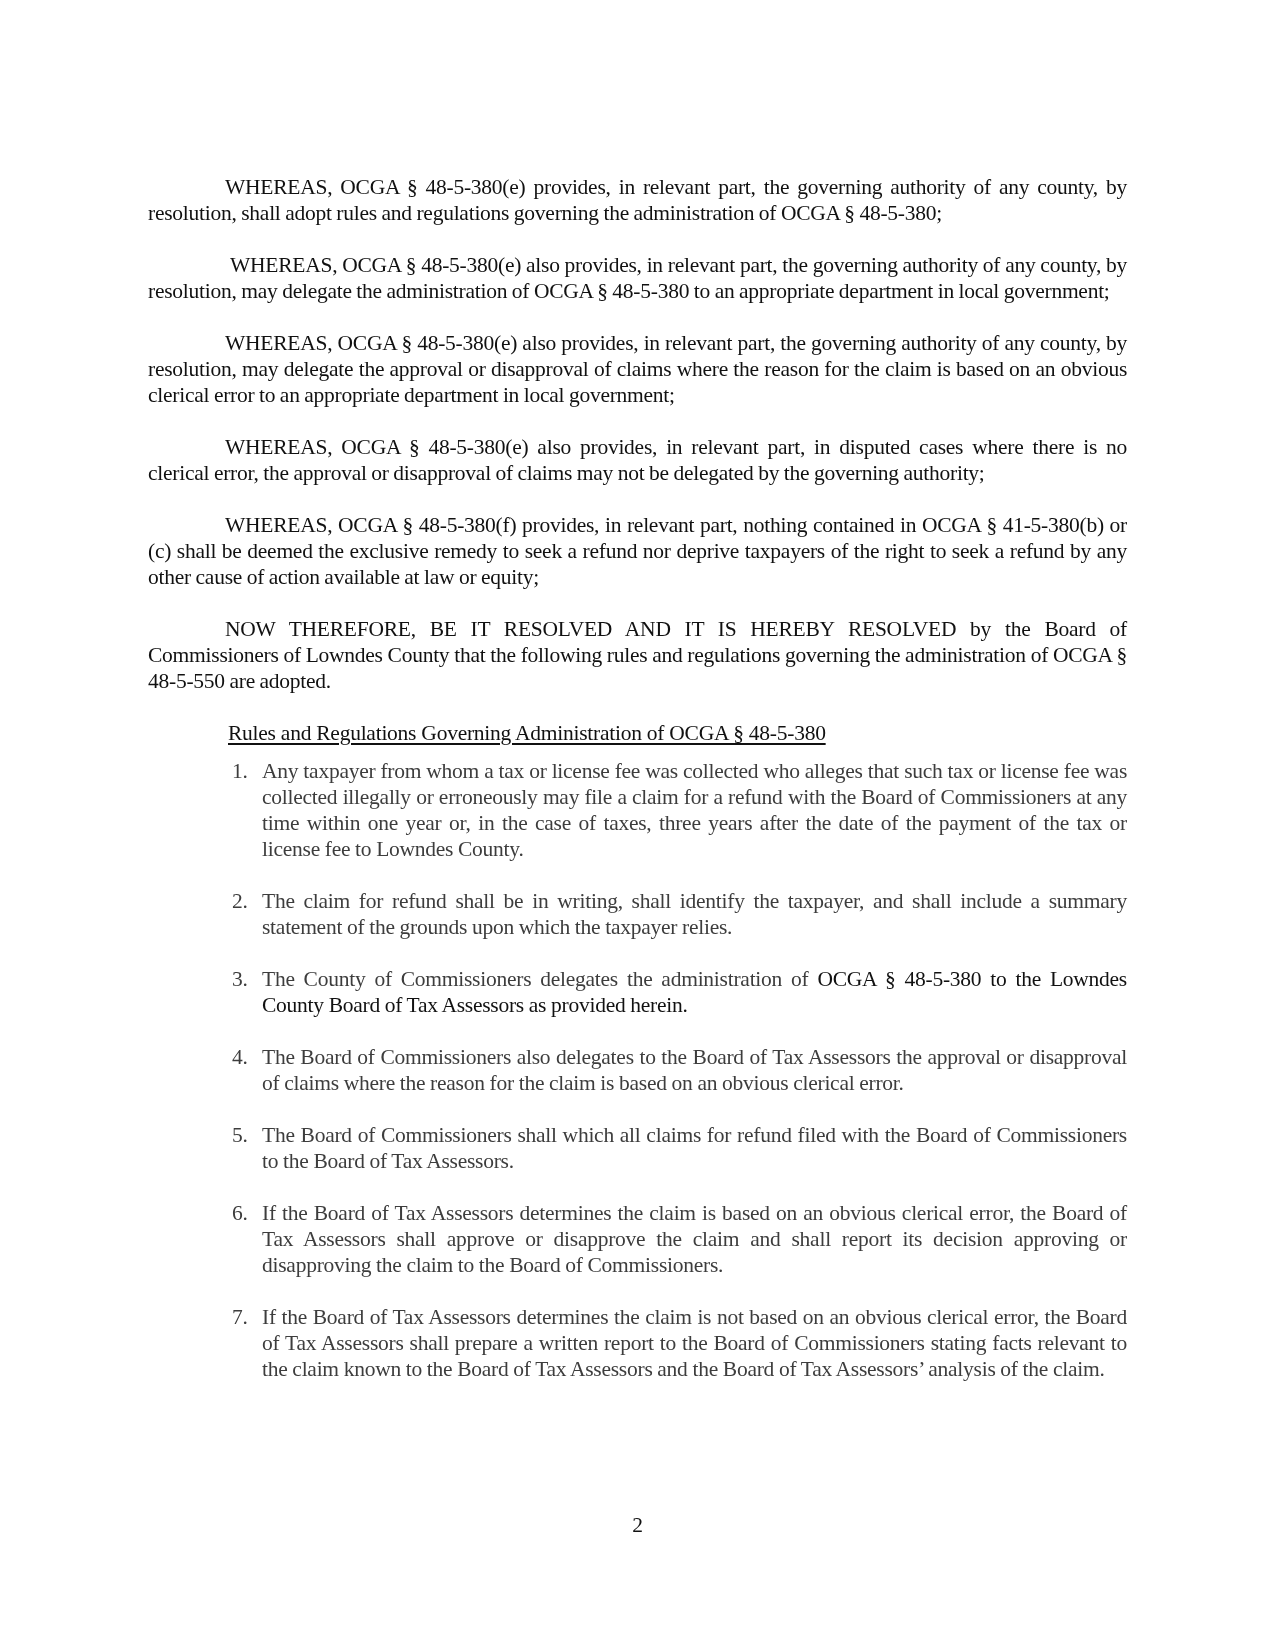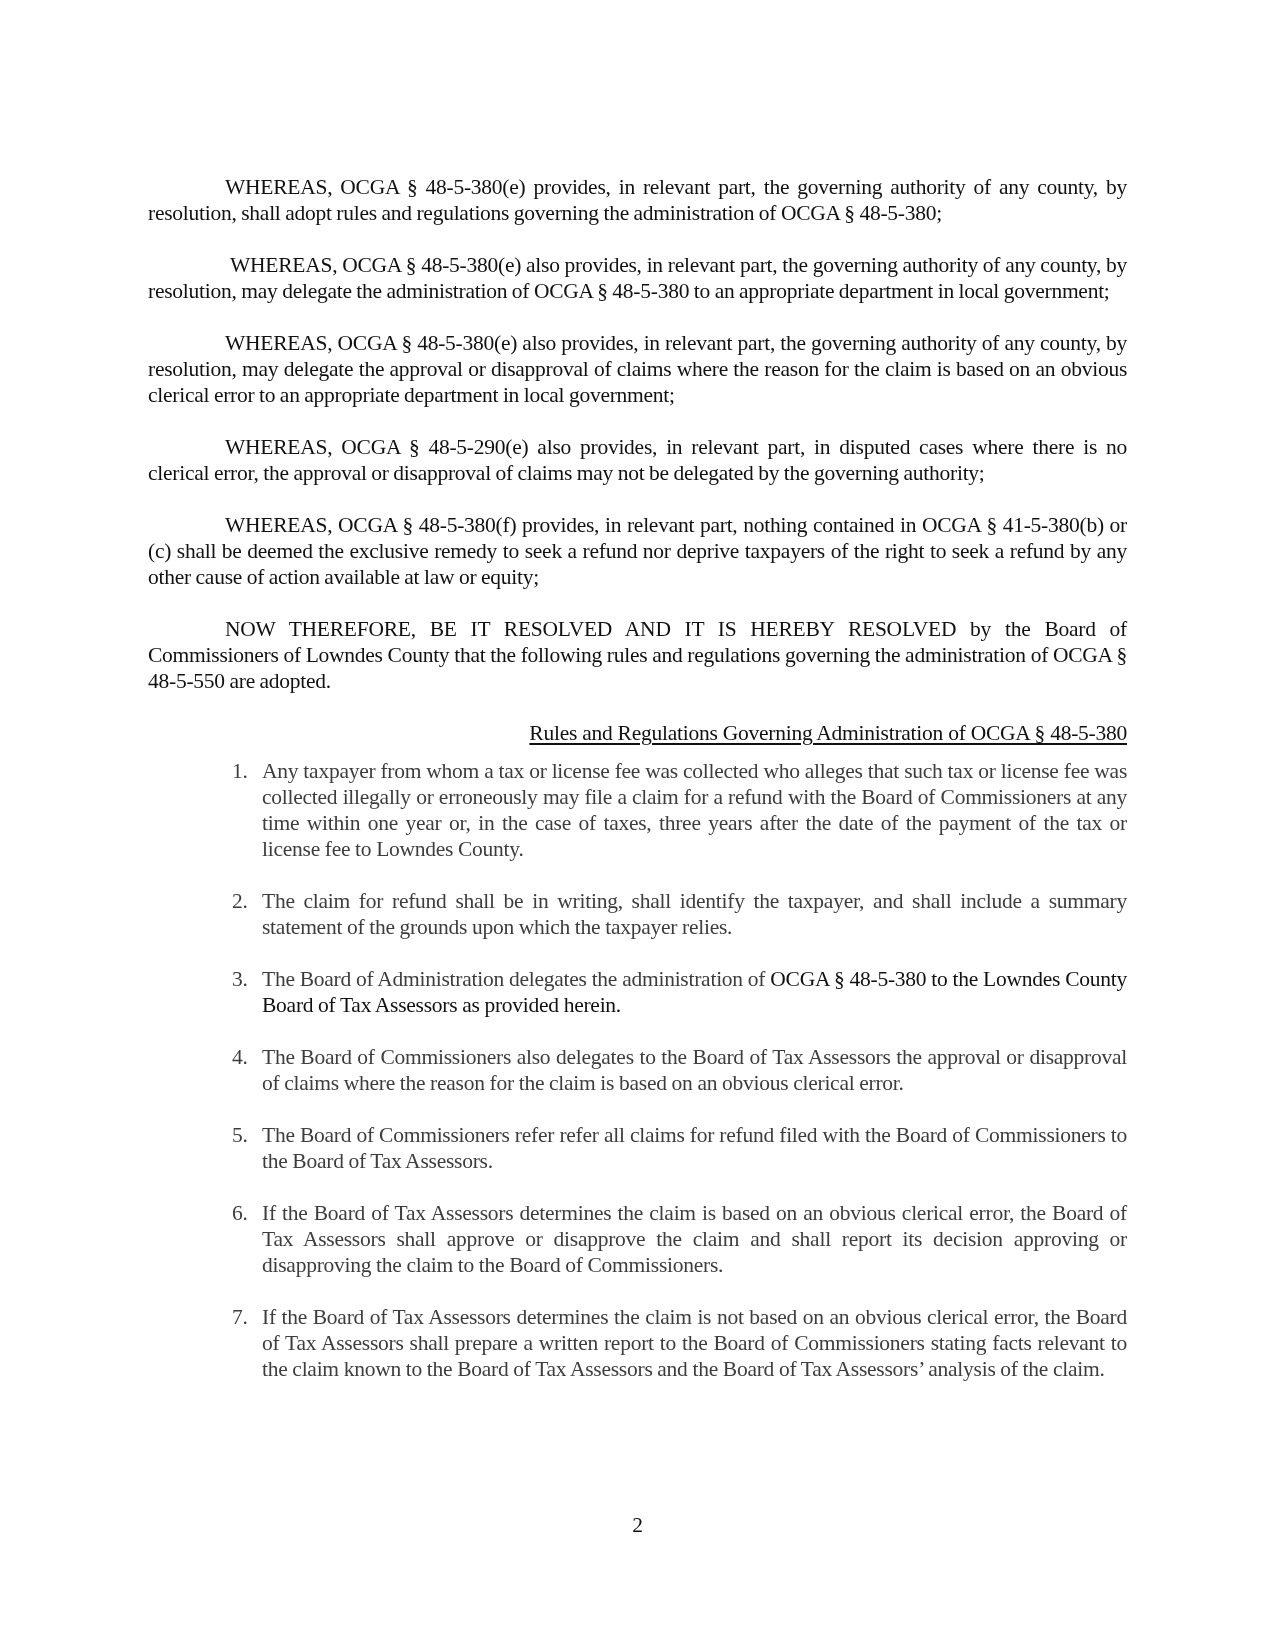--- a/index.html
+++ b/index.html
@@ -29,21 +29,21 @@
       margin: 0 0 26px 0;
       letter-spacing: -0.25px;
       word-spacing: -0.5px;
     }
     .para.indent-extra {
       text-indent: 82px;
     }
     .section-heading {
       font-size: 21.5px;
       line-height: 26px;
-      text-align: right;
+      text-align: left;
       margin: 14px 0 12px 0;
       padding-left: 80px;
       letter-spacing: -0.25px;
     }
     .section-heading span {
       text-decoration: underline;
       text-underline-offset: 3px;
     }
     .rules {
       list-style: none;
@@ -81,48 +81,48 @@
       color: #111111;
     }
   </style>
 </head>
 <body>
 
 <div class="page">
   <p class="para">WHEREAS, OCGA § 48-5-380(e) provides, in relevant part, the governing authority of any county, by resolution, shall adopt rules and regulations governing the administration of OCGA § 48-5-380;</p>
   <p class="para indent-extra">WHEREAS, OCGA § 48-5-380(e) also provides, in relevant part, the governing authority of any county, by resolution, may delegate the administration of OCGA § 48-5-380 to an appropriate department in local government;</p>
   <p class="para">WHEREAS, OCGA § 48-5-380(e) also provides, in relevant part, the governing authority of any county, by resolution, may delegate the approval or disapproval of claims where the reason for the claim is based on an obvious clerical error to an appropriate department in local government;</p>
-  <p class="para">WHEREAS, OCGA § 48-5-290(e) also provides, in relevant part, in disputed cases where there is no clerical error, the approval or disapproval of claims may not be delegated by the governing authority;</p>
+  <p class="para">WHEREAS, OCGA § 48-5-380(e) also provides, in relevant part, in disputed cases where there is no clerical error, the approval or disapproval of claims may not be delegated by the governing authority;</p>
   <p class="para">WHEREAS, OCGA § 48-5-380(f) provides, in relevant part, nothing contained in OCGA § 41-5-380(b) or (c) shall be deemed the exclusive remedy to seek a refund nor deprive taxpayers of the right to seek a refund by any other cause of action available at law or equity;</p>
   <p class="para">NOW THEREFORE, BE IT RESOLVED AND IT IS HEREBY RESOLVED by the Board of Commissioners of Lowndes County that the following rules and regulations governing the administration of OCGA § 48-5-550 are adopted.</p>
 
   <div class="section-heading">
     <span>Rules and Regulations Governing Administration of OCGA § 48-5-380</span>
   </div>
 
   <ol class="rules">
     <li class="rule">
       <span class="rule-num">1.</span>
       <span>Any taxpayer from whom a tax or license fee was collected who alleges that such tax or license fee was collected illegally or erroneously may file a claim for a refund with the Board of Commissioners at any time within one year or, in the case of taxes, three years after the date of the payment of the tax or license fee to Lowndes County.</span>
     </li>
     <li class="rule">
       <span class="rule-num">2.</span>
       <span>The claim for refund shall be in writing, shall identify the taxpayer, and shall include a summary statement of the grounds upon which the taxpayer relies.</span>
     </li>
     <li class="rule">
       <span class="rule-num">3.</span>
-      <span>The Board of Administration delegates the administration of </span><span class="dark">OCGA § 48-5-380 to the Lowndes County Board of Tax Assessors as provided herein.</span>
+      <span>The County of Commissioners delegates the administration of </span><span class="dark">OCGA § 48-5-380 to the Lowndes County Board of Tax Assessors as provided herein.</span>
     </li>
     <li class="rule">
       <span class="rule-num">4.</span>
       <span>The Board of Commissioners also delegates to the Board of Tax Assessors the approval or disapproval of claims where the reason for the claim is based on an obvious clerical error.</span>
     </li>
     <li class="rule">
       <span class="rule-num">5.</span>
-      <span>The Board of Commissioners refer refer all claims for refund filed with the Board of Commissioners to the Board of Tax Assessors.</span>
+      <span>The Board of Commissioners shall which all claims for refund filed with the Board of Commissioners to the Board of Tax Assessors.</span>
     </li>
     <li class="rule">
       <span class="rule-num">6.</span>
       <span>If the Board of Tax Assessors determines the claim is based on an obvious clerical error, the Board of Tax Assessors shall approve or disapprove the claim and shall report its decision approving or disapproving the claim to the Board of Commissioners.</span>
     </li>
     <li class="rule">
       <span class="rule-num">7.</span>
       <span>If the Board of Tax Assessors determines the claim is not based on an obvious clerical error, the Board of Tax Assessors shall prepare a written report to the Board of Commissioners stating facts relevant to the claim known to the Board of Tax Assessors and the Board of Tax Assessors’ analysis of the claim.</span>
     </li>
   </ol>

